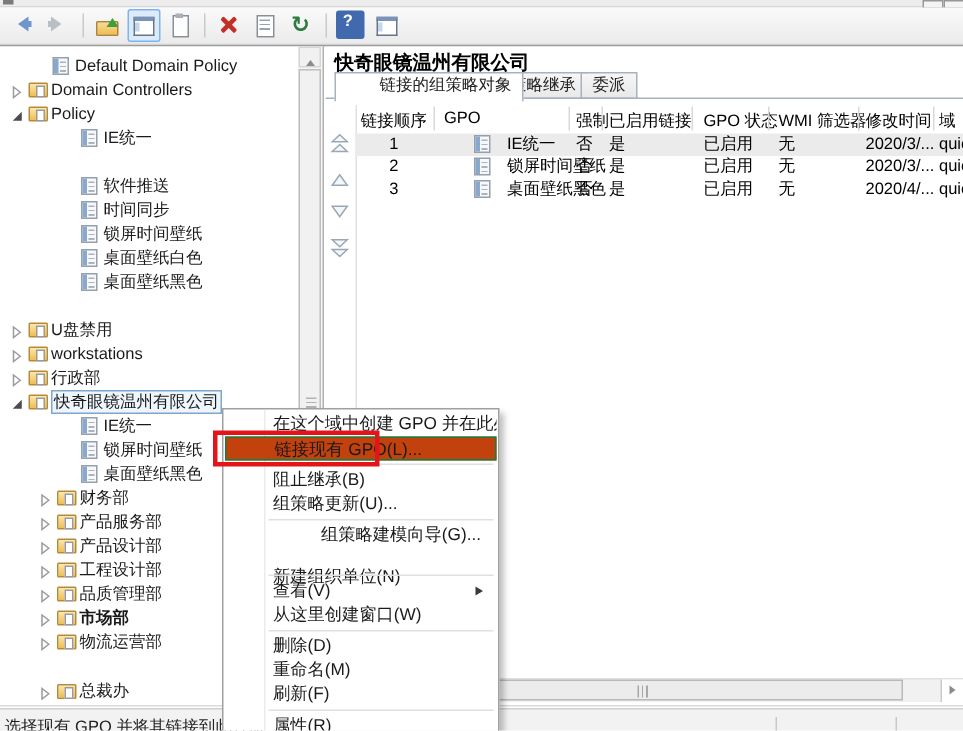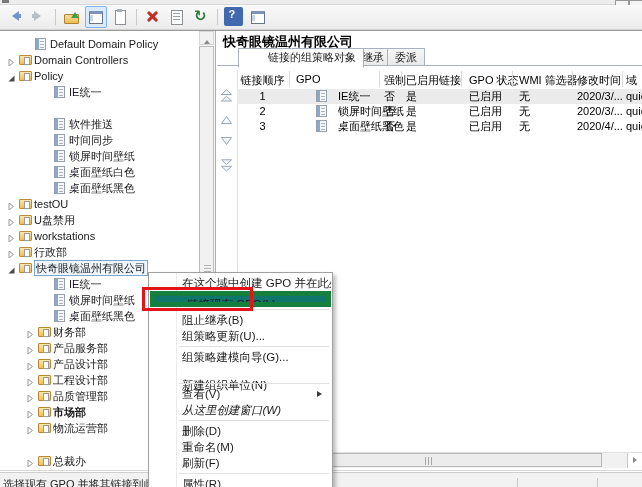--- a/index.html
+++ b/index.html
@@ -79,21 +79,21 @@
   #h-sb-right::before{content:"";position:absolute;left:5px;top:4px;border:3.5px solid transparent;border-left:4px solid #8b8b8b;}
   
   #bottom-line{left:0;top:470px;width:642px;height:1px;background:#d9d9d9;}
   #status-bar{left:0;top:472px;width:642px;height:15px;background:#f2f2f2;border-top:1px solid #cfcfcf;z-index:10;overflow:hidden;}
   #status-hint{position:absolute;left:3px;top:4px;font-size:11px;color:#222;white-space:nowrap;}
   .sb-sep{position:absolute;top:5px;width:1px;height:10px;background:#c8c8c8;}
   
   #context-menu{left:148px;top:272px;width:185px;height:230px;background:#fff;border:1px solid #a0a0a0;box-shadow:3px 3px 4px rgba(0,0,0,.25);z-index:50;box-sizing:border-box;overflow:hidden;}
   #menu-gutter{position:absolute;left:27px;top:0;bottom:0;width:1px;background:#ebebeb;}
   .menu-item{position:absolute;left:1px;right:1px;height:16px;line-height:16px;font-size:11.5px;color:#1a1a1a;padding-left:32px;white-space:nowrap;overflow:hidden;box-sizing:border-box;}
-  .menu-item.hot{background:#0f766e;border:5px solid #15803d;}
+  .menu-item.hot{background:#c2410c;border:1px solid #15803d;}
   .menu-sep{position:absolute;left:30px;right:3px;height:1px;background:#e0e0e0;}
   .sub-arrow{position:absolute;right:6px;top:5px;border:3.5px solid transparent;border-left:5px solid #3a3a3a;}
   
   #red-box{left:142px;top:287px;width:111px;height:24px;border:3px solid #e3151a;z-index:60;box-sizing:border-box;}
 </style>
 </head>
 <body>
 
 <div id="root">
   <div id="top-sliver" class="abs">
@@ -176,27 +176,20 @@
         <span class="tree-label" style="left: 69px;">锁屏时间壁纸</span>
       </div>
       <div class="tree-row" style="top: 133px;">
         <span class="icon-gpo" style="left: 54px;"></span>
         <span class="tree-label" style="left: 69px;">桌面壁纸白色</span>
       </div>
       <div class="tree-row" style="top: 149px;">
         <span class="icon-gpo" style="left: 54px;"></span>
         <span class="tree-label" style="left: 69px;">桌面壁纸黑色</span>
       </div>
-      <div class="tree-row" style="top: 165px;">
-        <span class="exp" style="left: 7px;"><svg width="9" height="9" viewBox="0 0 9 9">
-            <path d="M2 1 L6.5 4.5 L2 8 Z" fill="#fff" stroke="#9a9a9a"></path>
-          </svg></span>
-        <span class="icon-ou" style="left: 19px;"></span>
-        <span class="tree-label" style="left: 34px;">testOU</span>
-      </div>
       <div class="tree-row" style="top: 181px; padding-left: 43px;">
         <span class="exp" style="left: 7px;"><svg width="9" height="9" viewBox="0 0 9 9">
             <path d="M2 1 L6.5 4.5 L2 8 Z" fill="#fff" stroke="#9a9a9a"></path>
           </svg></span>
         <span class="icon-ou" style="left: 19px;"></span>
         <span class="tree-label" style="left: 34px;">U盘禁用</span>
       </div>
       <div class="tree-row" style="top: 197px;">
         <span class="exp" style="left: 7px;"><svg width="9" height="9" viewBox="0 0 9 9">
             <path d="M2 1 L6.5 4.5 L2 8 Z" fill="#fff" stroke="#9a9a9a"></path>
@@ -294,21 +287,21 @@
     <div id="tree-sb-thumb">
       <div id="tree-sb-grip"></div>
     </div>
   </div>
 
   <div id="panel-divider" class="abs"></div>
 
   <div id="right-panel" class="abs">
     <div id="rp-title">快奇眼镜温州有限公司</div>
     <div id="tabs">
-        <div class="tab active" style="left: 21px; padding-left: 29px;">链接的组策略对象</div>
+        <div class="tab active" style="left: 6px; padding-left: 29px;">链接的组策略对象</div>
         <div class="tab" style="left: 104px;">组策略继承</div>
         <div class="tab" style="left: 170px;">委派</div>
       </div>
     <div id="tab-content-line"></div>
     <div id="gutter-line"></div>
 
     <div class="mv-btn" style="top:58px;">
       <svg width="15" height="13" viewBox="0 0 15 13">
           <path d="M2.5 5.5 L7.5 0.8 L12.5 5.5 Z M2.5 12 L7.5 7.3 L12.5 12 Z" fill="#f4f7fa" stroke="#9aa7b5"></path>
         </svg>
@@ -400,25 +393,25 @@
   </div>
 
   <div id="context-menu" class="abs">
     <div id="menu-gutter"></div>
   <div class="menu-item" style="top: 2px;">在这个域中创建 GPO 并在此处链接(C)...</div>
       <div class="menu-item hot" style="top: 18px;">链接现有 GPO(L)...</div>
       <div class="menu-sep" style="top: 36px;"></div>
       <div class="menu-item" style="top: 39px;">阻止继承(B)</div>
       <div class="menu-item" style="top: 55px;">组策略更新(U)...</div>
       <div class="menu-sep" style="top: 73px;"></div>
-      <div class="menu-item" style="top: 76px;">组策略建模向导(G)...</div>
+      <div class="menu-item" style="top: 76px; margin-left: 32px;">组策略建模向导(G)...</div>
       <div class="menu-item" style="top: 104px;">新建组织单位(N)</div>
       <div class="menu-sep" style="top: 110px;"></div>
       <div class="menu-item" style="top: 113px;">查看(V)<div class="sub-arrow"></div></div>
-      <div class="menu-item" style="top: 129px; font-style: italic;">从这里创建窗口(W)</div>
+      <div class="menu-item" style="top: 129px;">从这里创建窗口(W)</div>
       <div class="menu-sep" style="top: 147px;"></div>
       <div class="menu-item" style="top: 150px;">删除(D)</div>
       <div class="menu-item" style="top: 166px;">重命名(M)</div>
       <div class="menu-item" style="top: 182px;">刷新(F)</div>
       <div class="menu-sep" style="top: 200px;"></div>
       <div class="menu-item" style="top: 203px;">属性(R)</div>
     </div>
 
   <div id="red-box" class="abs"></div>
 </div>

